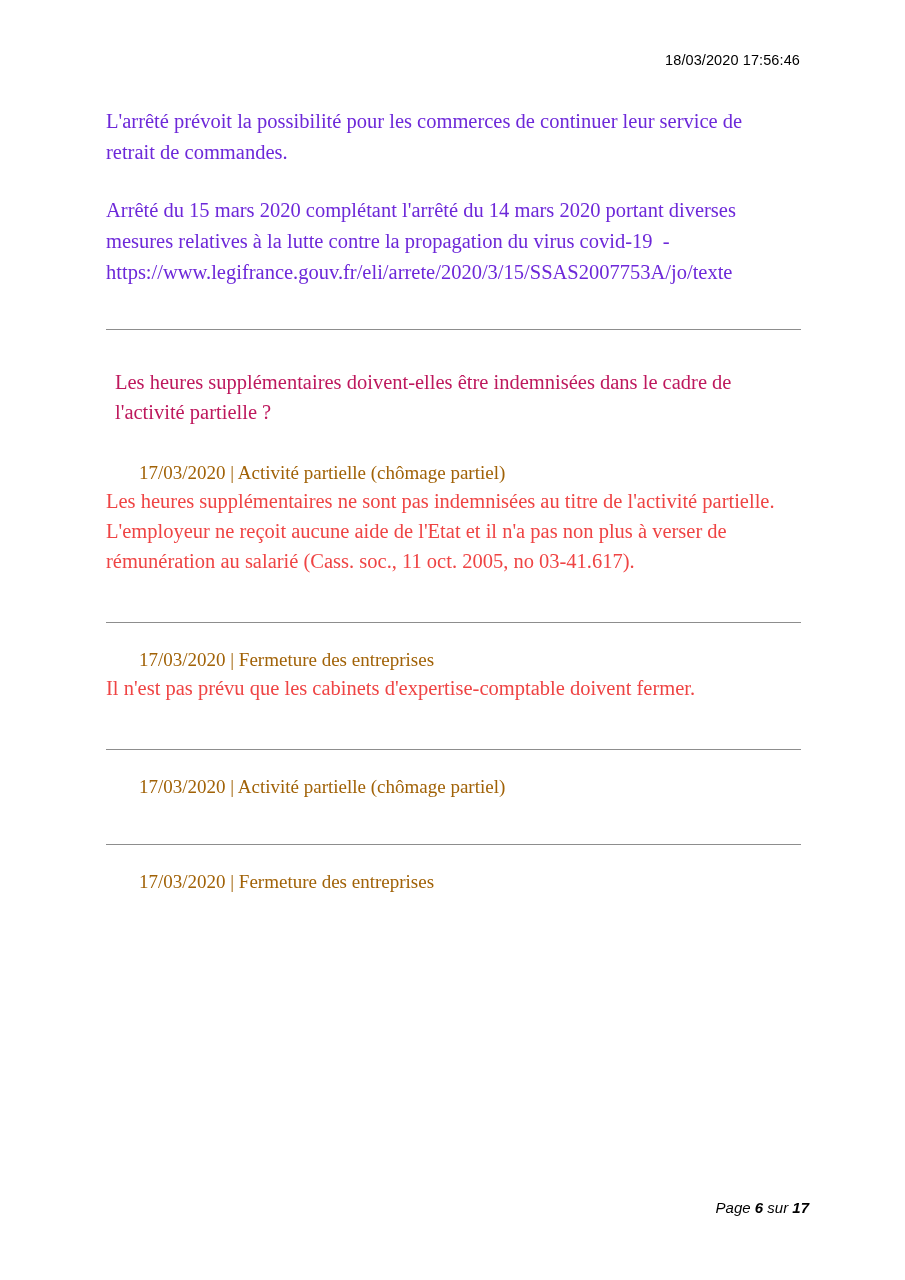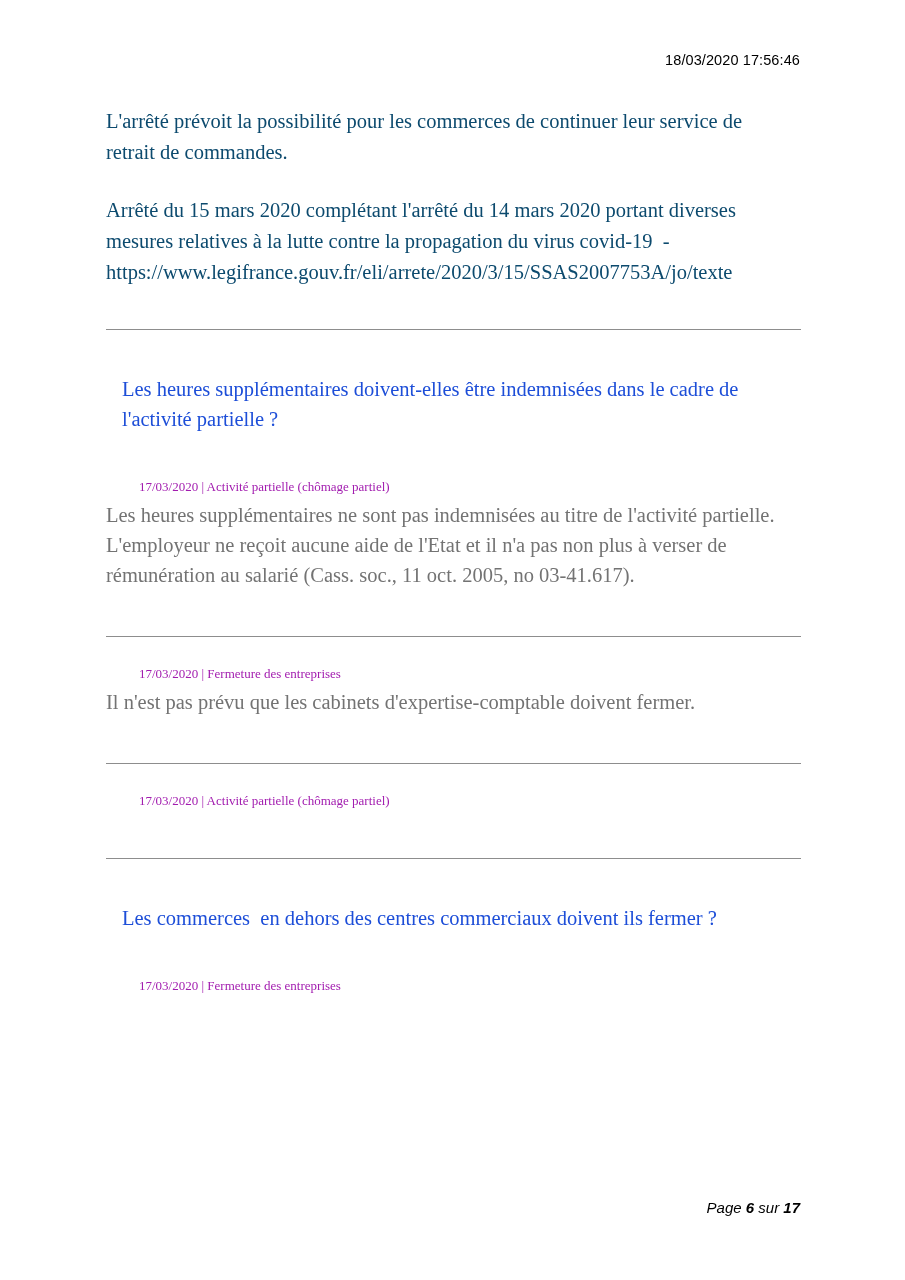--- a/index.html
+++ b/index.html
@@ -41,21 +41,21 @@
   .content {
     position: absolute;
     left: 106px;
     top: 106px;
     width: 696px;
   }
 
   .intro-para {
     font-size: 20.5px;
     line-height: 31px;
-    color: #0c4a6e;
+    color: #6d28d9;
     margin: 0 14px 27px 0;
     text-align: left;
     white-space: pre-wrap;
     word-break: break-word;
   }
   .intro-para.last {
     margin-bottom: 0;
   }
 
   
@@ -66,53 +66,53 @@
   .separator {
     height: 0;
     border-top: 1.6px solid #8d8d8d;
     width: 695px;
     margin: 0;
   }
 
   .question {
     font-size: 20.5px;
     line-height: 30px;
-    color: #1d4ed8;
-    margin: 16px;
+    color: #be185d;
+    margin: 9px;
     padding-top: 28px;
     white-space: pre-wrap;
   }
 
   .meta {
-    font-size: 13px;
+    font-size: 19px;
     line-height: 22px;
-    color: #a21caf;
+    color: #a16207;
     margin: 0;
     padding-left: 33px;
     padding-top: 26px;
     white-space: pre;
   }
 
   .answer {
     font-size: 20.5px;
     line-height: 30px;
-    color: #737373;
+    color: #ef4444;
     margin: 0;
     padding-top: 2px;
     white-space: pre-wrap;
   }
 
   
   .gap-after-answer { height: 46px; }
   .gap-intro-to-first { height: 41px; }
 
   
   .page-footer {
     position: absolute;
-    right: 105px;
+    right: 96px;
     bottom: 47px;
     font-family: "Liberation Sans", "DejaVu Sans", sans-serif;
     font-style: italic;
     font-size: 15px;
     color: #000000;
     white-space: pre;
   }
   .page-footer b {
     font-weight: bold;
   }
@@ -151,21 +151,20 @@
 
     <div class="qa-block">
       <div class="separator"></div>
       <p class="meta">17/03/2020 | Activité partielle (chômage partiel)</p>
     </div>
 
     <div class="gap-after-answer"></div>
 
     <div class="qa-block">
       <div class="separator"></div>
-      <p class="question">Les commerces  en dehors des centres commerciaux doivent ils fermer ?</p>
       <p class="meta">17/03/2020 | Fermeture des entreprises</p>
     </div>
 
   </div>
 
   <div class="page-footer">
     <span>Page </span><b>6</b><span> sur </span><b>17</b>
   </div>
 
 </div>

